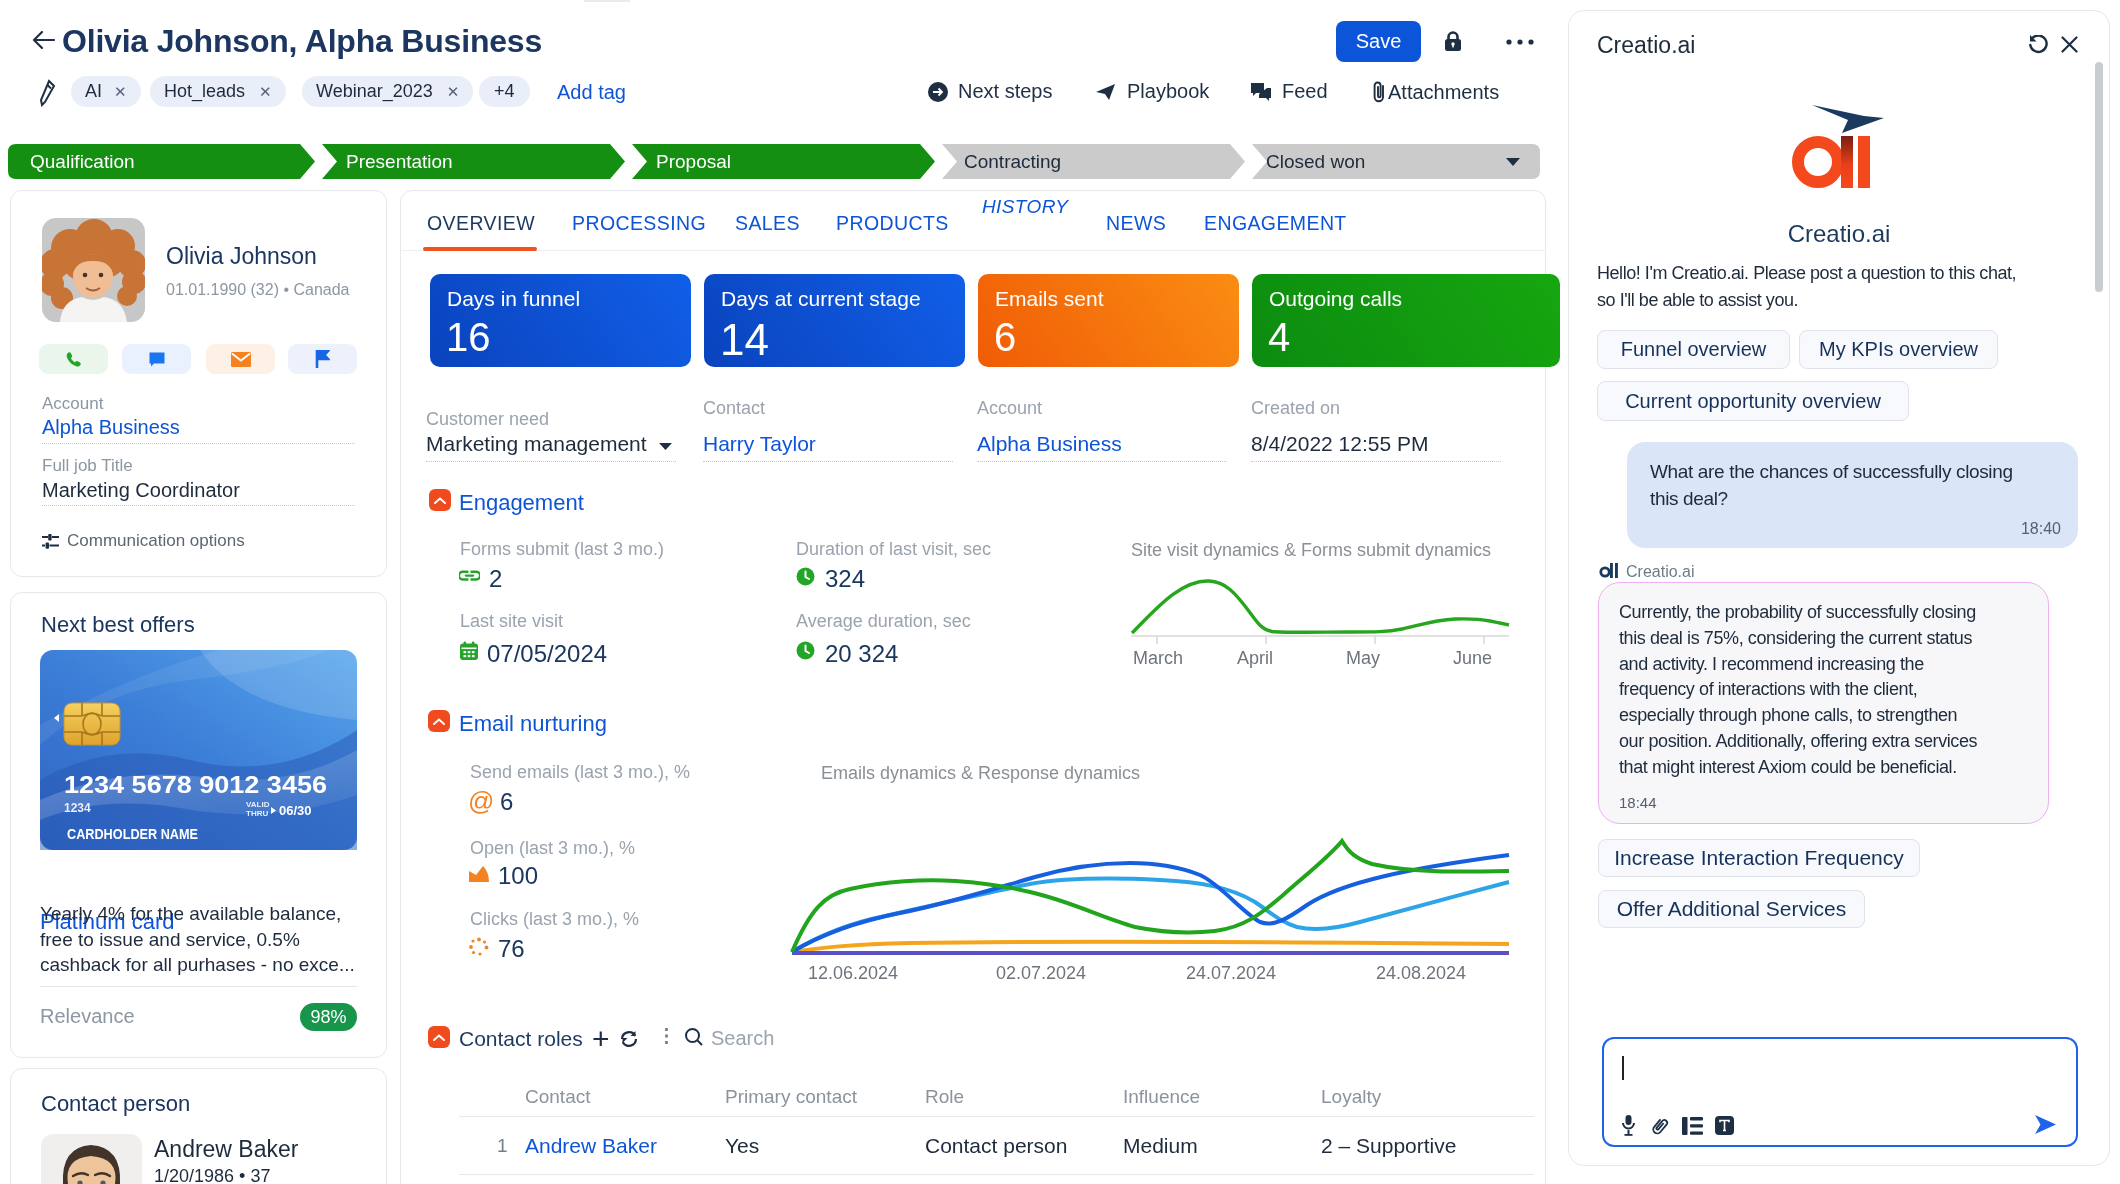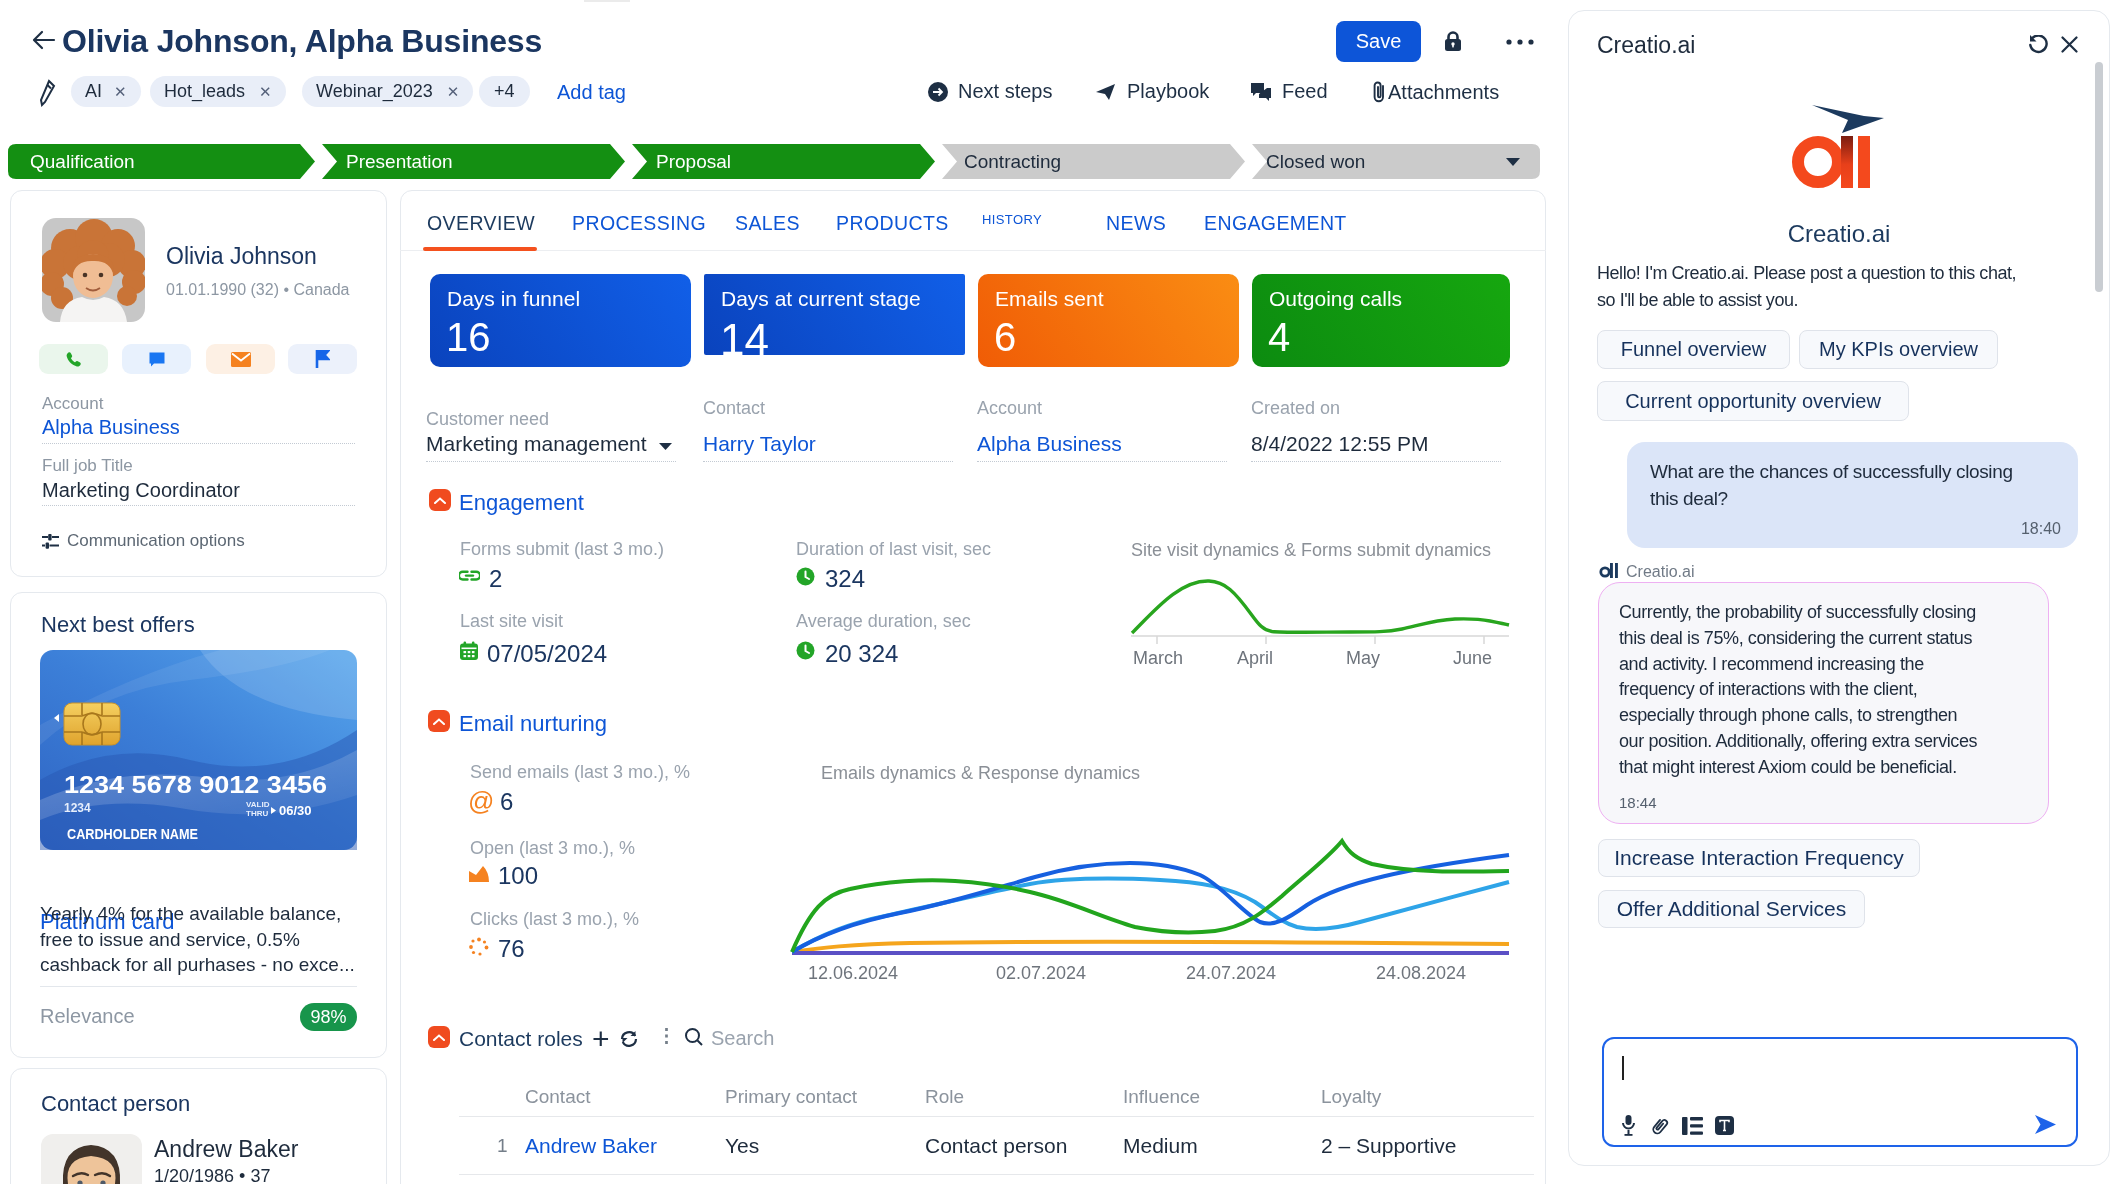--- a/index.html
+++ b/index.html
@@ -210,37 +210,37 @@
 <div class="abs" style="left:154px;top:1166px;font-size:18px;color:#1e2b3c;">1/20/1986 • 37</div>
 
 <div class="card" style="left:400px;top:190px;width:1146px;height:1020px;"></div>
 
 <div class="abs" style="left:400px;top:250px;width:1146px;border-bottom:1px solid #eceef1;"></div>
 <div class="abs" style="left:427px;top:212px;font-size:19.5px;color:#1c3a5e;letter-spacing:0.4px;">OVERVIEW</div>
 <div class="abs" style="left:423px;top:247px;width:114px;height:4px;background:#f4511e;border-radius:2px;"></div>
 <div class="abs blue" style="left:572px;top:212px;font-size:19.5px;letter-spacing:0.4px;">PROCESSING</div>
 <div class="abs blue" style="left:735px;top:212px;font-size:19.5px;letter-spacing:0.4px;">SALES</div>
 <div class="abs blue" style="left:836px;top:212px;font-size:19.5px;letter-spacing:0.4px;">PRODUCTS</div>
-<div class="abs blue" style="left:982px;top:212px;font-size:13px;letter-spacing:0.4px;">HISTORY</div>
+<div class="abs blue" style="left:982px;top:196px;font-size:19px;letter-spacing:0.4px;font-style:italic;">HISTORY</div>
 <div class="abs blue" style="left:1106px;top:212px;font-size:19.5px;letter-spacing:0.4px;">NEWS</div>
 <div class="abs blue" style="left:1204px;top:212px;font-size:19.5px;letter-spacing:0.4px;">ENGAGEMENT</div>
 
 <div class="abs" style="left:430px;top:274px;width:261px;height:93px;border-radius:10px;background:linear-gradient(55deg,#0a43bd,#115fe8);color:#fff;">
   <div style="margin:13px 0 0 17px;font-size:21px;">Days in funnel</div>
   <div style="margin:4px 0 0 16px;font-size:40px;font-weight:400;">16</div>
 </div>
-<div class="abs" style="left:704px;top:274px;width:261px;height:81px;border-radius:2px;background:linear-gradient(55deg,#0a43bd,#115fe8);color:#fff;">
+<div class="abs" style="left:704px;top:274px;width:261px;height:93px;border-radius:10px;background:linear-gradient(55deg,#0a43bd,#115fe8);color:#fff;">
   <div style="margin:13px 0 0 17px;font-size:21px;">Days at current stage</div>
   <div style="margin:4px 0 0 16px;font-size:44px;font-weight:400;">14</div>
 </div>
 <div class="abs" style="left:978px;top:274px;width:261px;height:93px;border-radius:10px;background:linear-gradient(55deg,#f05c06,#fa8d13);color:#fff;">
   <div style="margin:13px 0 0 17px;font-size:21px;">Emails sent</div>
   <div style="margin:4px 0 0 16px;font-size:40px;font-weight:400;">6</div>
 </div>
-<div class="abs" style="left:1252px;top:274px;width:258px;height:93px;border-radius:10px;background:linear-gradient(55deg,#0c8b10,#16a70f);color:#fff;">
+<div class="abs" style="left:1252px;top:274px;width:308px;height:93px;border-radius:10px;background:linear-gradient(55deg,#0c8b10,#16a70f);color:#fff;">
   <div style="margin:13px 0 0 17px;font-size:21px;">Outgoing calls</div>
   <div style="margin:4px 0 0 16px;font-size:40px;font-weight:400;">4</div>
 </div>
 
 <div class="abs" style="left:426px;top:409px;font-size:18px;color:#9aa3ae;">Customer need</div>
 <div class="abs" style="left:426px;top:432px;font-size:21px;color:#1e2b3c;">Marketing management</div>
 <svg class="abs" style="left:658px;top:442px;" width="15" height="9" viewBox="0 0 15 9">
     <path d="M1 1 l6.5 7 l6.5 -7 z" fill="#1e2f44"></path>
   </svg>
 <div class="abs dotline" style="left:426px;top:461px;width:250px;"></div>

